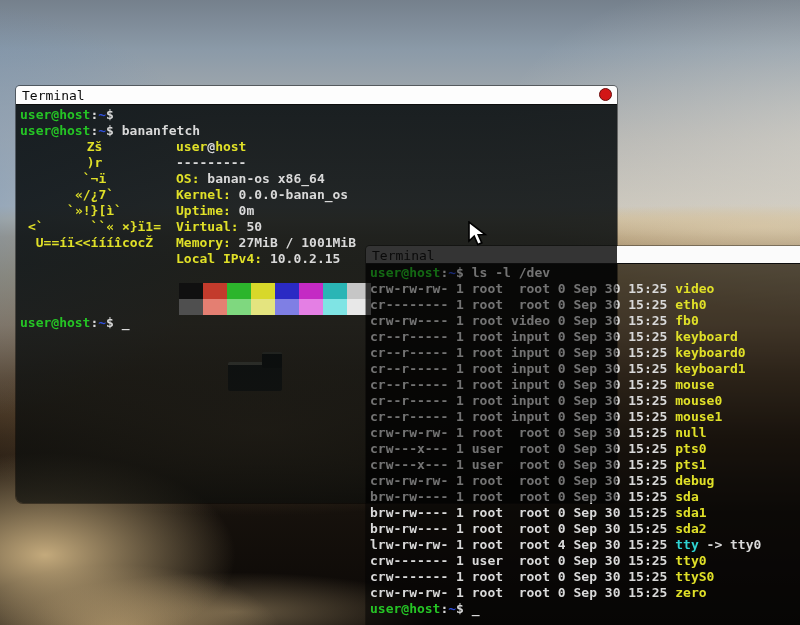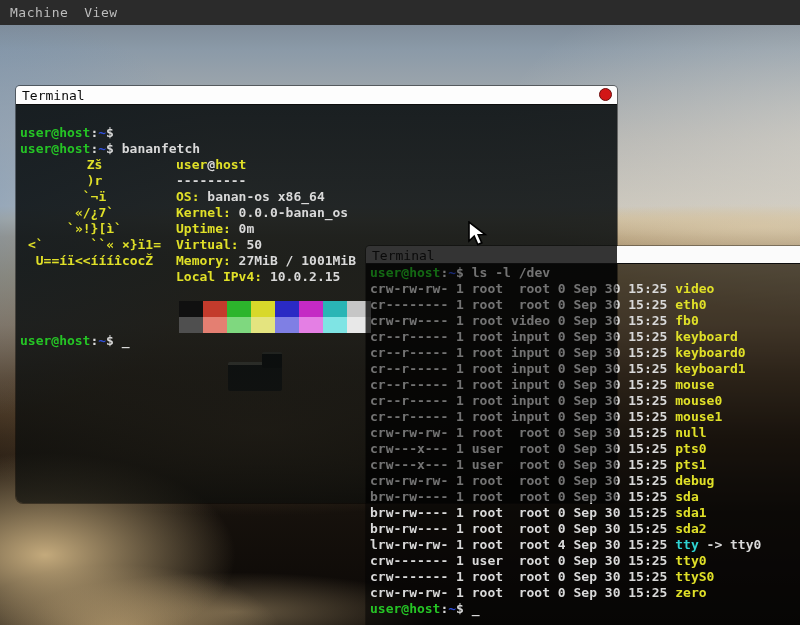--- a/index.html
+++ b/index.html
@@ -38,21 +38,21 @@
 
   
   #term1{position:absolute;left:16px;top:86px;width:601px;height:417px;z-index:10;
     border-radius:4px 4px 7px 7px;box-shadow:0 0 0 1px rgba(0,0,0,0.45);}
   #t1-titlebar{position:relative;height:18px;background:#fdfdfd;border-radius:4px 4px 0 0;
     border-bottom:1px solid #0d0d0d;}
   .win-title{position:absolute;left:6px;top:2px;font-size:13px;font-weight:normal;color:#0a0a0a;}
   #t1-close{position:absolute;right:5px;top:2px;width:13px;height:13px;border-radius:50%;
     background:#d21616;border:1px solid #6b0c0c;box-sizing:border-box;}
   #t1-body{position:absolute;left:0;top:19px;right:0;bottom:0;overflow:hidden;
-    border-radius:0 0 7px 7px;padding:20px 0 0 4px;box-sizing:border-box;
+    border-radius:0 0 7px 7px;padding:2px 0 0 4px;box-sizing:border-box;
     background:linear-gradient(180deg, rgba(7,12,14,0.88) 0%, rgba(7,12,14,0.85) 40%, rgba(10,12,10,0.70) 100%);}
   .art{display:inline-block;width:149px;padding-right:7px;text-align:center;color:#e0e028;white-space:pre;}
   .prow{display:flex;height:16px;margin-left:159px;}
   .pblock{width:24px;height:16px;}
 
   
   #term2{position:absolute;left:366px;top:246px;width:500px;height:400px;z-index:20;
     border-radius:4px 0 0 0;box-shadow:0 0 0 1px rgba(0,0,0,0.35);}
   #t2-titlebar{position:relative;height:17px;border-radius:4px 0 0 0;
     background:linear-gradient(90deg,#343434 0px,#343434 251px,#fbfbfb 251px,#fbfbfb 100%);
@@ -69,24 +69,20 @@
 </head>
 <body>
 
 <div id="screen">
 
   <div id="wallpaper">
     <div class="truck-body"></div>
     <div class="truck-cab"></div>
   </div>
 
-  <div id="menubar">
-      <span class="menu-item">Machine</span>
-      <span class="menu-item">View</span>
-    </div>
 
   <div id="term1">
     <div id="t1-titlebar">
       <span class="win-title">Terminal</span>
       <span id="t1-close"></span>
     </div>
     <div id="t1-body">
         <div class="tline"><span class="c-green">user@host</span><span class="c-white">:</span><span class="c-blue">~</span><span class="c-white">$ </span></div>
         <div class="tline"><span class="c-green">user@host</span><span class="c-white">:</span><span class="c-blue">~</span><span class="c-white">$ </span><span class="c-white">bananfetch</span></div>
         <div class="tline"><span class="art">Zš</span><span class="c-yellow">user</span><span class="c-white">@</span><span class="c-yellow">host</span></div>

